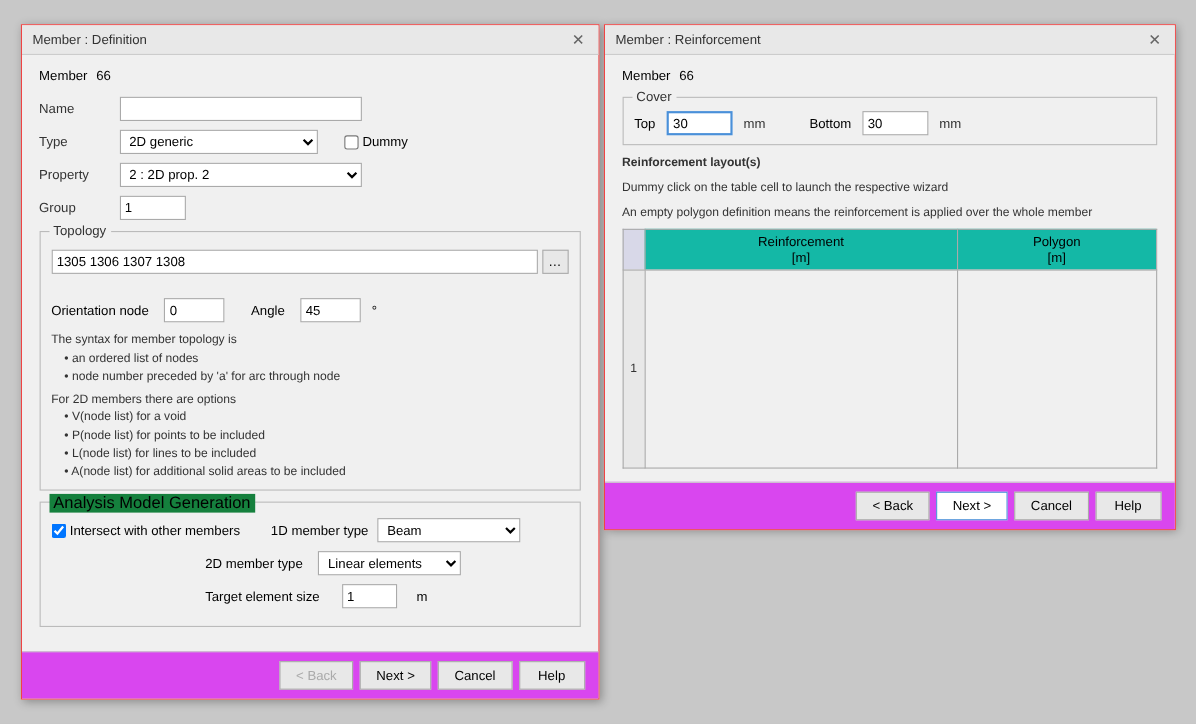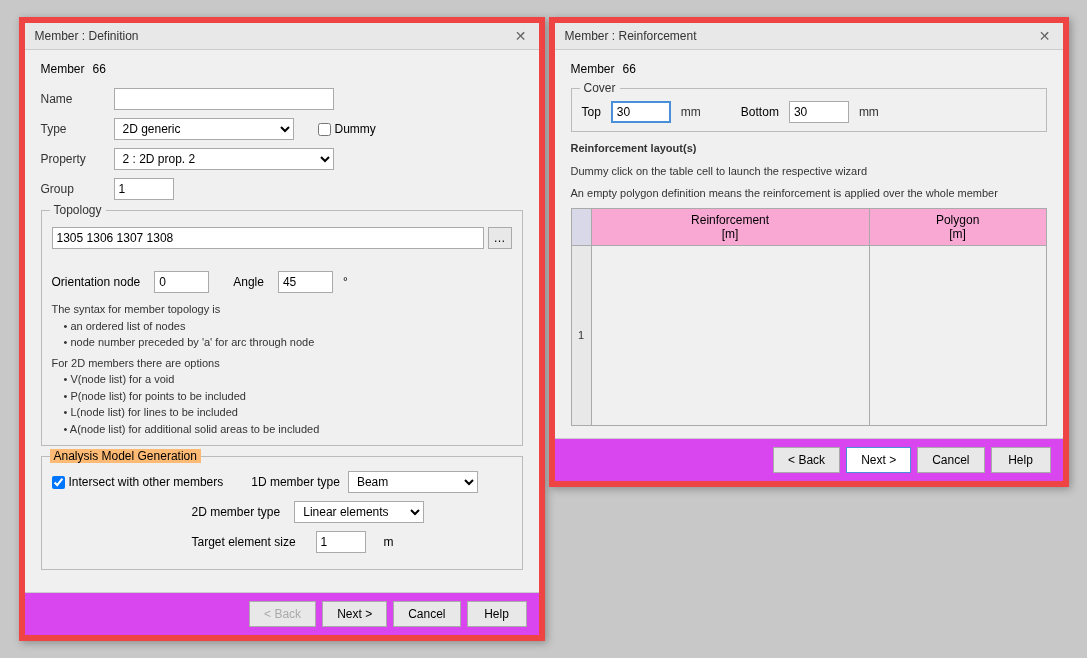--- a/index.html
+++ b/index.html
@@ -14,21 +14,21 @@
       height: 658px;
       overflow: hidden;
     }
     .dialogs-container {
       display: flex;
       gap: 4px;
       align-items: flex-start;
     }
     .dialog {
       background: #f0f0f0;
-      border: 6px solid #ef4444;
+      border: 1px solid #ef4444;
       box-shadow: 2px 2px 8px rgba(0,0,0,0.3);
     }
     .dialog-header {
       background: #e8e8e8;
       border-bottom: 1px solid #ccc;
       padding: 6px 10px;
       display: flex;
       justify-content: space-between;
       align-items: center;
       font-size: 12px;
@@ -198,21 +198,21 @@
       height: 22px;
       width: 60px;
     }
     .mm-label { color: #333; }
     .reinforcement-table {
       width: 100%;
       border-collapse: collapse;
       font-size: 12px;
     }
     .reinforcement-table th {
-      background: #f9a8d4;
+      background: #14b8a6;
       border: 1px solid #aaa;
       padding: 4px 8px;
       text-align: center;
       font-weight: normal;
     }
     .reinforcement-table td {
       border: 1px solid #aaa;
       padding: 3px 6px;
       height: 22px;
     }
@@ -231,23 +231,23 @@
     .analysis-section {
       border: 1px solid #bbb;
       padding: 8px 10px;
       position: relative;
       margin-bottom: 10px;
     }
     .analysis-section-label {
       position: absolute;
       top: -8px;
       left: 8px;
-      background: #fdba74;
+      background: #15803d;
       padding: 0 4px;
-      font-size: 12px;
+      font-size: 15px;
     }
     .analysis-row {
       display: flex;
       align-items: center;
       margin-bottom: 8px;
       gap: 8px;
     }
     .reinforcement-note {
       font-size: 11px;
       color: #333;

